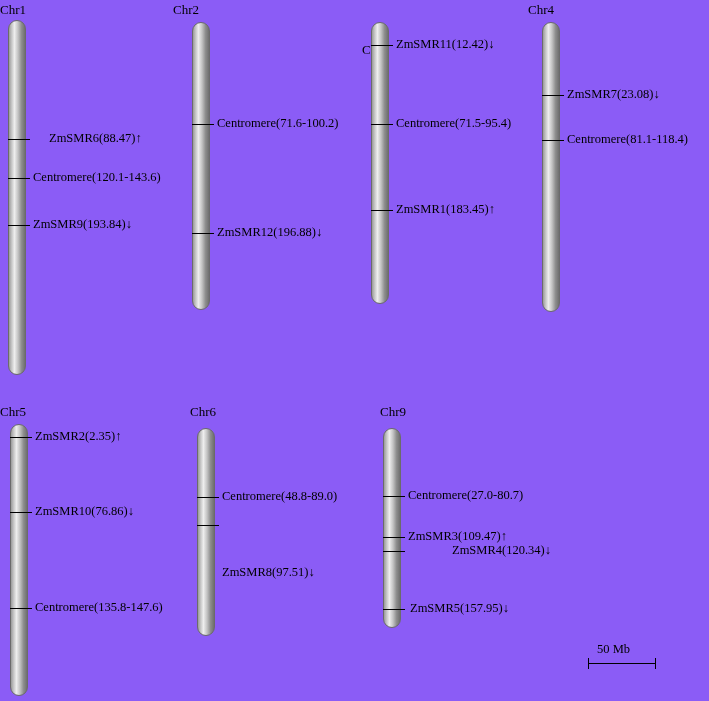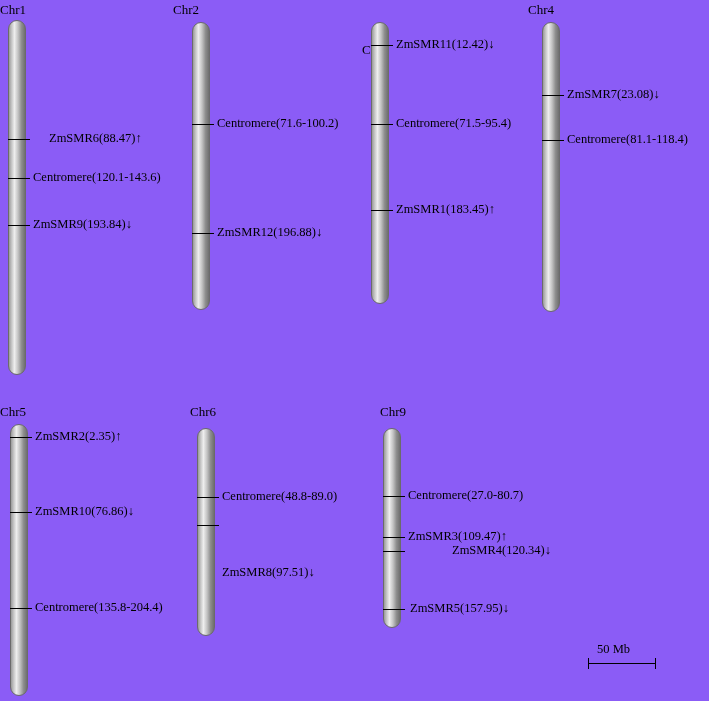--- a/index.html
+++ b/index.html
@@ -126,21 +126,21 @@
     <div class="chrom-label" style="left:0px; top:404px;">Chr5</div>
     <div class="chrom-bar" style="left:10px; top:424px; width:18px; height:272px;"></div>
 
     <div class="tick" style="left:10px; top:437px; width:22px;"></div>
     <div class="marker-label" style="left:35px; top:430px;">ZmSMR2(2.35)↑</div>
 
     <div class="tick" style="left:10px; top:512px; width:22px;"></div>
     <div class="marker-label" style="left:35px; top:505px;">ZmSMR10(76.86)↓</div>
 
     <div class="tick" style="left:10px; top:608px; width:22px;"></div>
-    <div class="marker-label" style="left:35px; top:601px;">Centromere(135.8-204.4)</div>
+    <div class="marker-label" style="left:35px; top:601px;">Centromere(135.8-147.6)</div>
   </div>
 
   <div class="chrom">
     <div class="chrom-label" style="left:190px; top:404px;">Chr6</div>
     <div class="chrom-bar" style="left:197px; top:428px; width:18px; height:208px;"></div>
 
     <div class="tick" style="left:197px; top:497px; width:22px;"></div>
     <div class="marker-label" style="left:222px; top:490px;">Centromere(48.8-89.0)</div>
 
     <div class="tick" style="left:197px; top:525px; width:22px;"></div>

